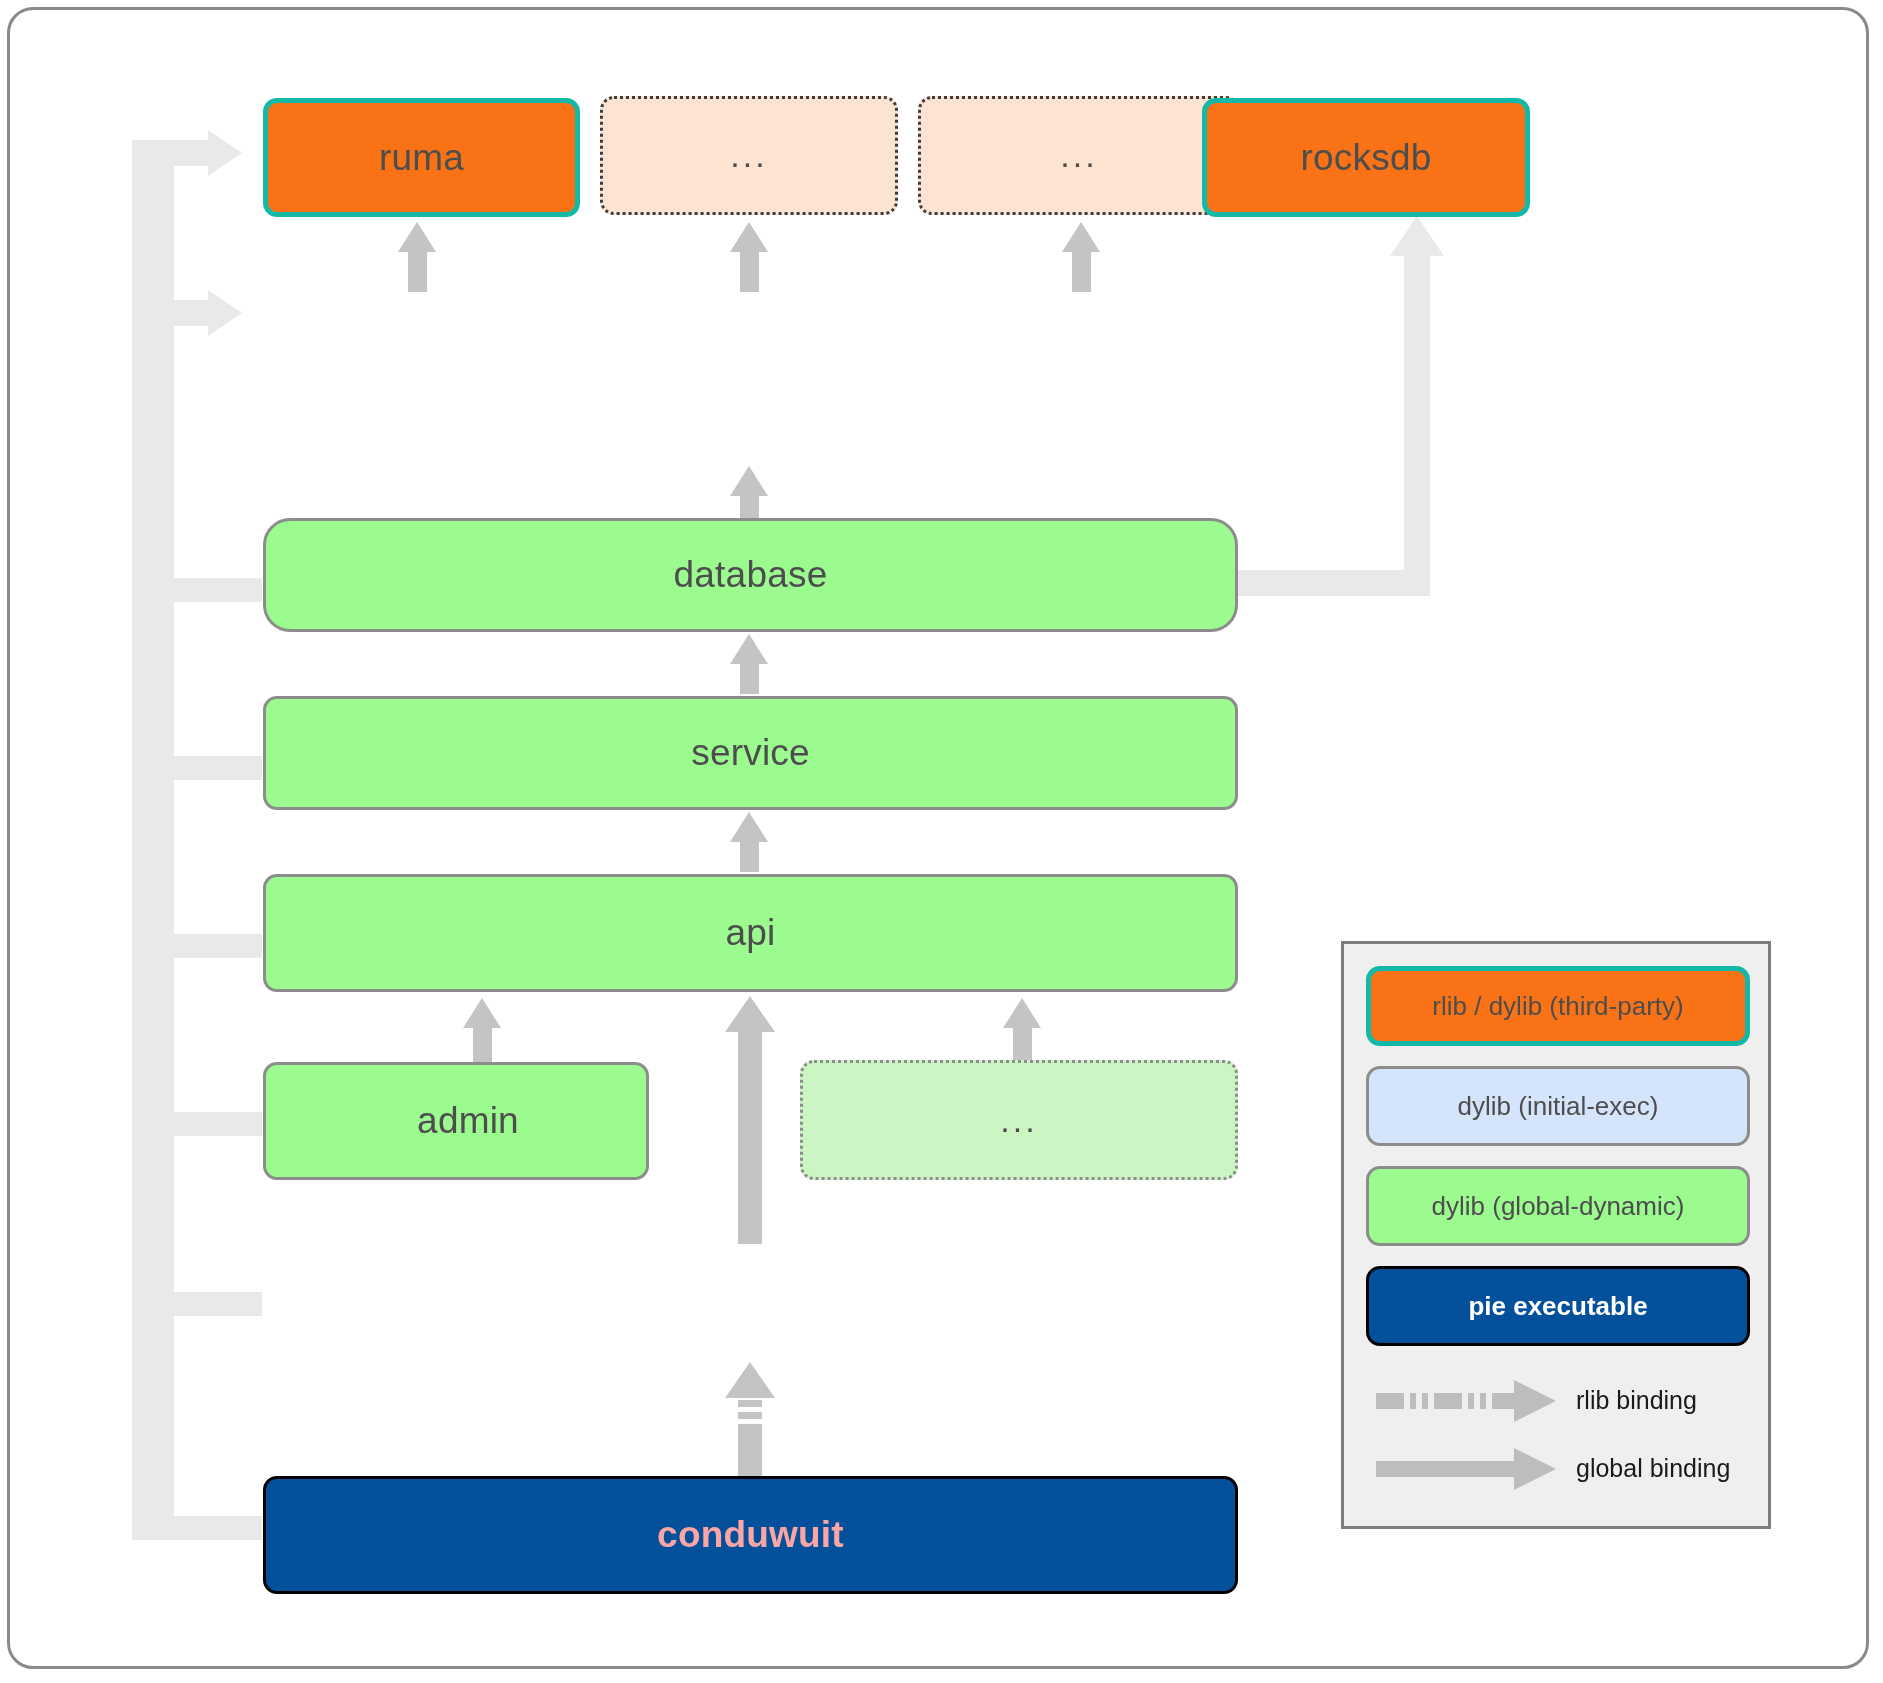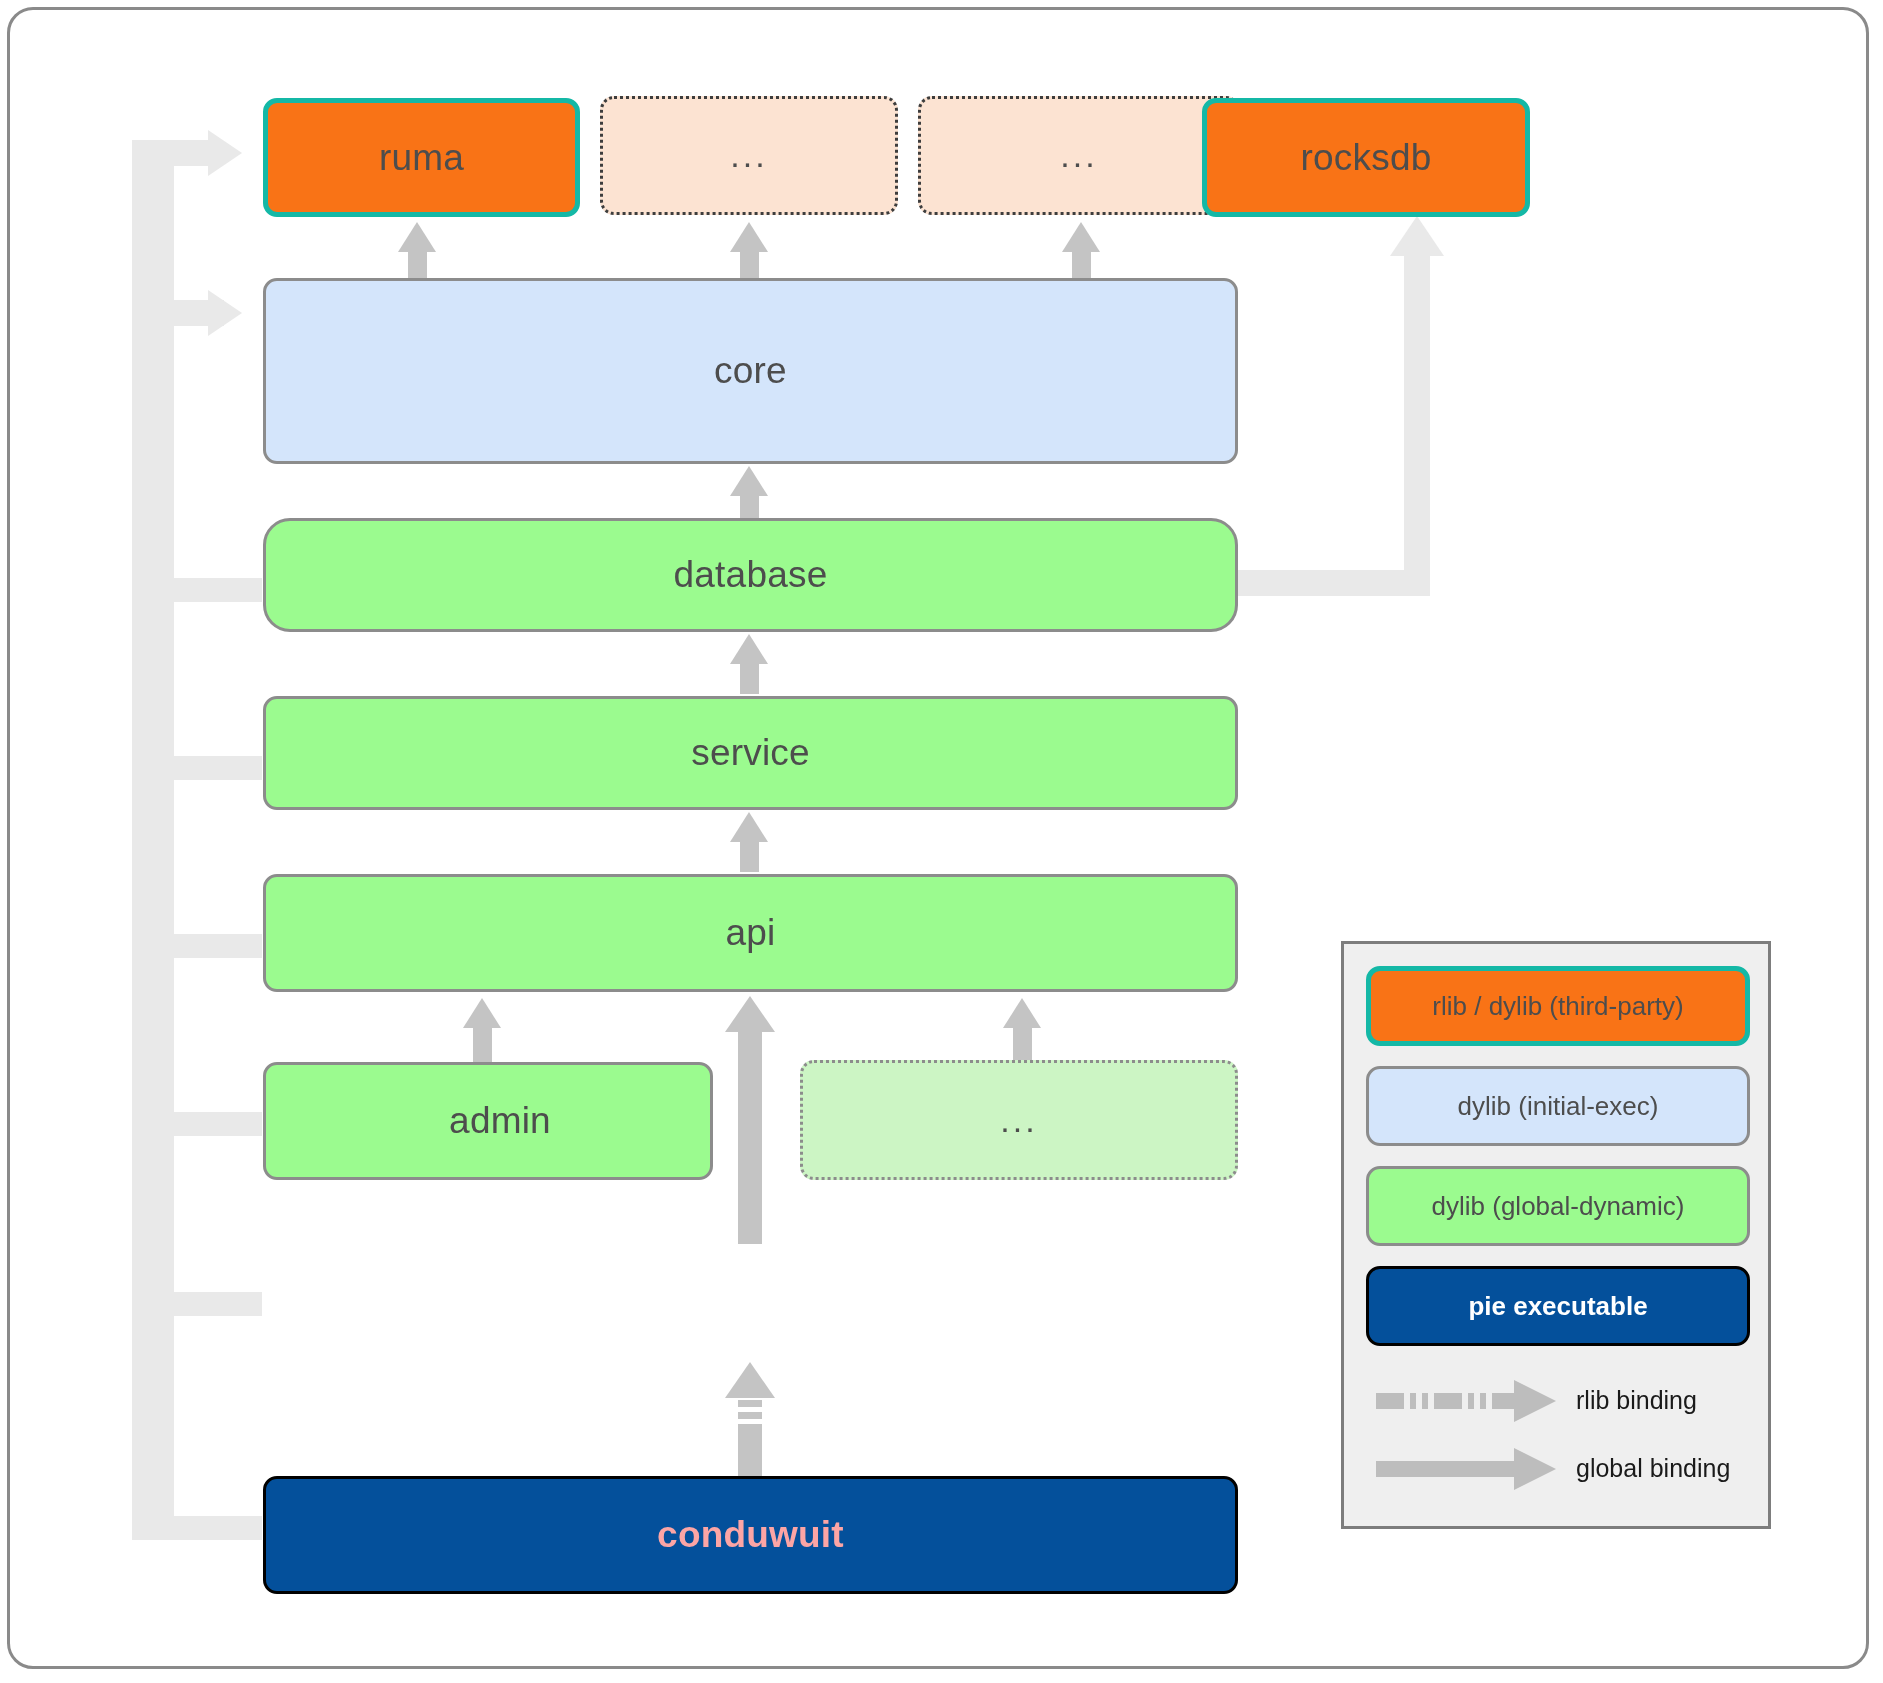--- a/index.html
+++ b/index.html
@@ -231,23 +231,20 @@
 
   <div class="arrow-body" style="left:408px; top:248px; width:19px; height:44px;"></div>
   <div class="arrow-head-up" style="left:398px; top:222px;"></div>
 
   <div class="arrow-body" style="left:740px; top:248px; width:19px; height:44px;"></div>
   <div class="arrow-head-up" style="left:730px; top:222px;"></div>
 
   <div class="arrow-body" style="left:1072px; top:248px; width:19px; height:44px;"></div>
   <div class="arrow-head-up" style="left:1062px; top:222px;"></div>
 
-  <div class="node blue" style="left:263px; top:278px; width:975px; height:186px;">
-    <span>core</span>
-  </div>
 
   <div class="arrow-body" style="left:740px; top:492px; width:19px; height:32px;"></div>
   <div class="arrow-head-up" style="left:730px; top:466px;"></div>
 
   <div class="node green" style="left:263px; top:518px; width:975px; height:114px;border-radius:27px;">
     <span>database</span>
   </div>
 
   <div class="arrow-body" style="left:740px; top:660px; width:19px; height:34px;"></div>
   <div class="arrow-head-up" style="left:730px; top:634px;"></div>
@@ -265,21 +262,21 @@
 
   <div class="arrow-body" style="left:473px; top:1024px; width:19px; height:38px;"></div>
   <div class="arrow-head-up" style="left:463px; top:998px;"></div>
 
   <div class="arrow-body" style="left:738px; top:1028px; width:24px; height:216px;"></div>
   <div class="arrow-head-up big" style="left:725px; top:996px;"></div>
 
   <div class="arrow-body" style="left:1013px; top:1024px; width:19px; height:38px;"></div>
   <div class="arrow-head-up" style="left:1003px; top:998px;"></div>
 
-  <div class="node green" style="left:263px; top:1062px; width:450px; height:118px;padding-left:24px;">
+  <div class="node green" style="left:263px; top:1062px; width:386px; height:118px;padding-left:24px;">
     <span>admin</span>
   </div>
 
   <div class="node green-dotted ellipsis" style="left:800px; top:1060px; width:438px; height:120px;">
     <span>...</span>
   </div>
 
 
   <div class="arrow-head-up big" style="left:725px; top:1362px;"></div>
   <div class="dashseg" style="left:738px; top:1400px; width:24px; height:7px;"></div>

